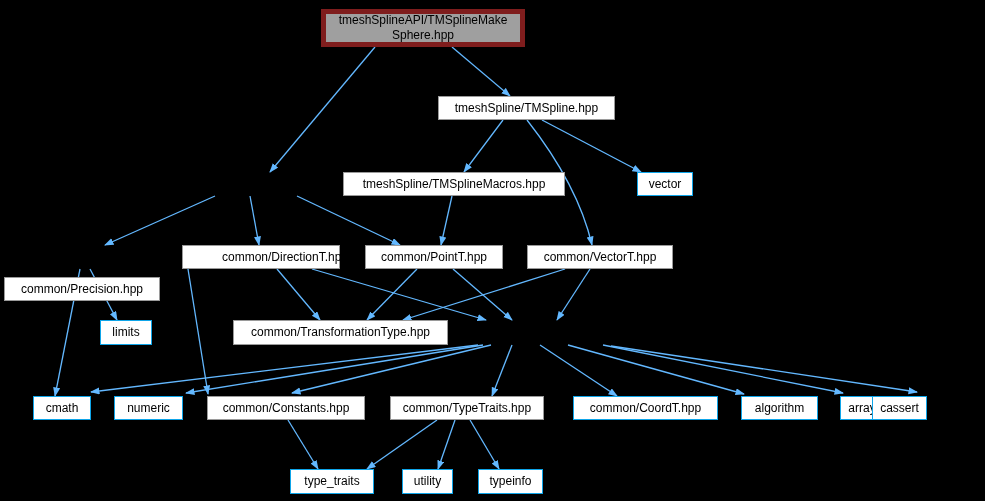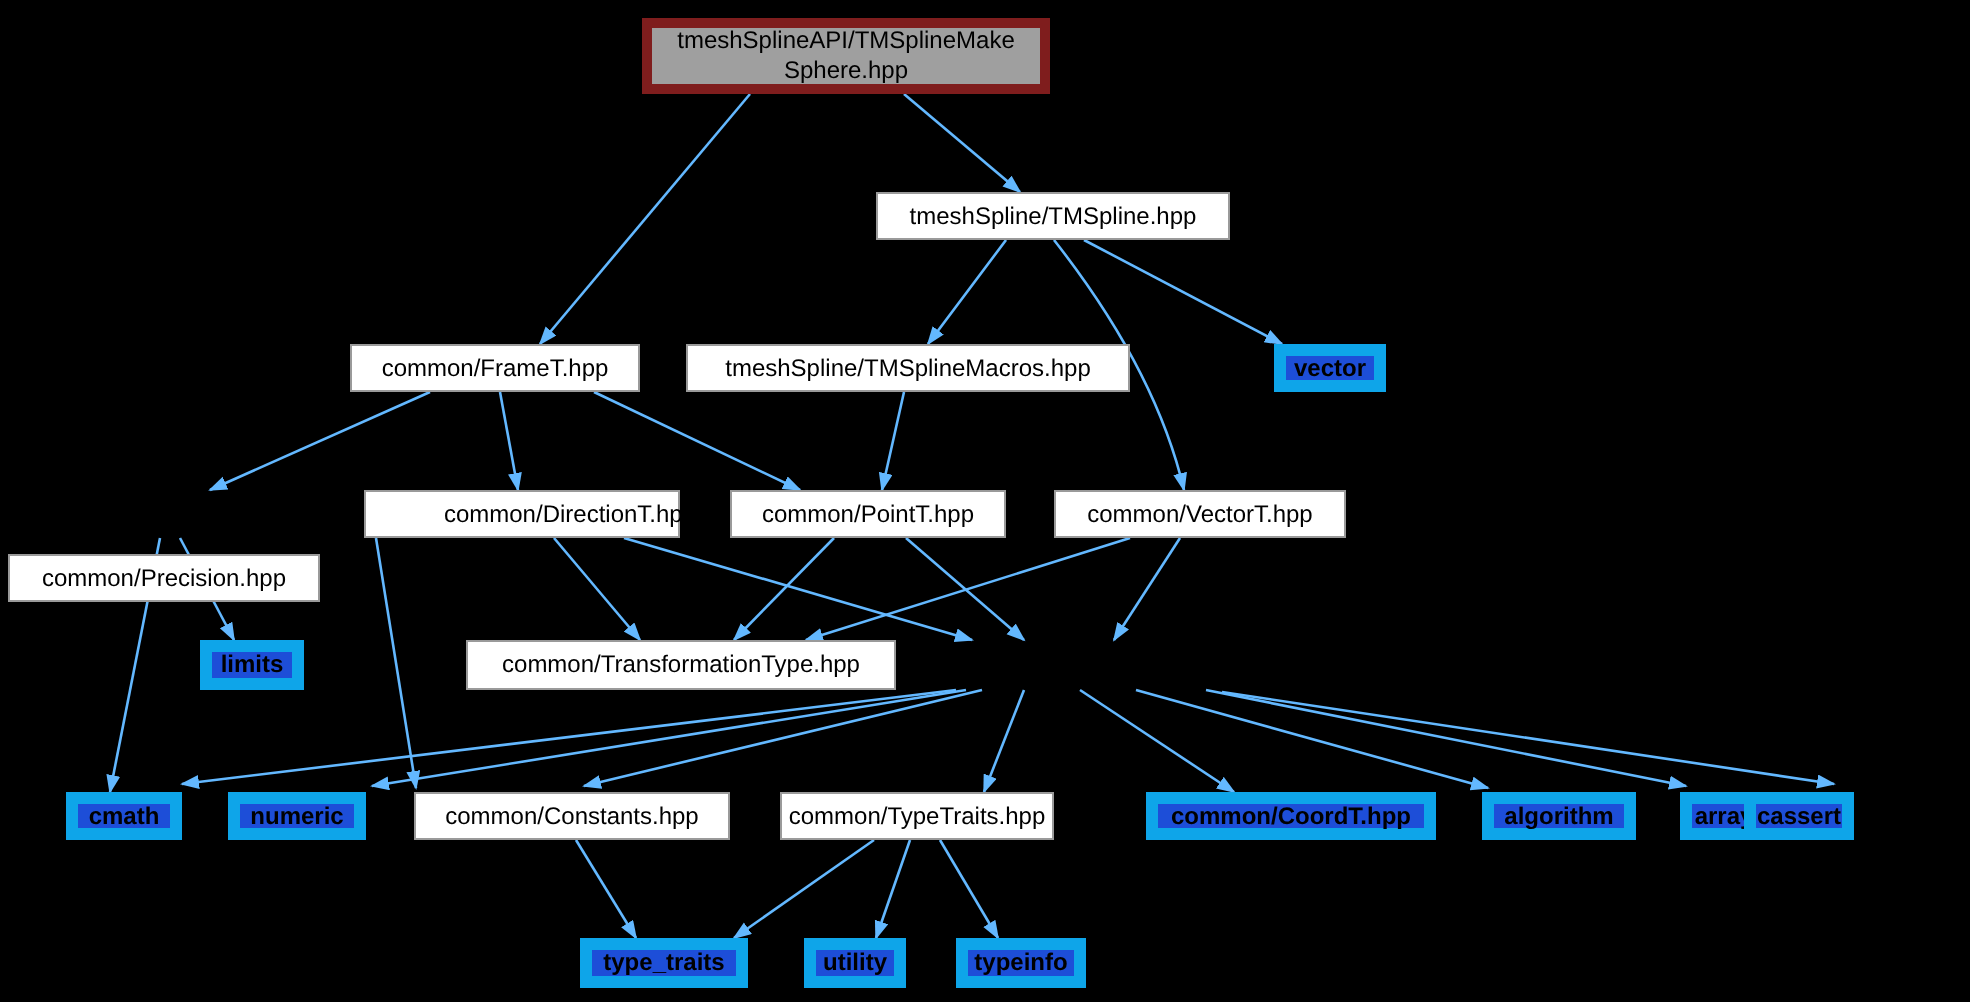--- a/index.html
+++ b/index.html
@@ -16,21 +16,21 @@
   .node{
     position:absolute;
     display:flex;align-items:center;justify-content:center;
     text-align:center;
     box-sizing:border-box;
     font-size:12px;line-height:1.25;color:#000;
     white-space:pre-line;
     cursor:default;
   }
   .node.linked{background:#ffffff;border:1px solid #9a9a9a;}
-  .node.leaf{background:#1d4ed8;border:6px solid #0ea5e9;font-weight:bold;}
+  .node.leaf{background:#ffffff;border:1px solid #0ea5e9;}
   .node.root{background:#9f9f9f;border:5px solid #7f1d1d;font-weight:normal;}
 </style>
 </head>
 <body>
 
 <div id="stage">
   <svg id="edge-layer" viewBox="0 0 985 501" width="985" height="501" xmlns="http://www.w3.org/2000/svg">
     <defs>
       <marker id="arrow" markerWidth="10" markerHeight="8" refX="8.5" refY="3.5" orient="auto" markerUnits="userSpaceOnUse">
         <path id="arrowhead-shape" d="M0,0 L9.5,3.5 L0,7 Z"></path>
@@ -64,33 +64,32 @@
       <path d="M611,346 L917,392" class="edge" marker-end="url(#arrow)"></path>
       <path d="M288,420 L318,469" class="edge" marker-end="url(#arrow)"></path>
       <path d="M437,420 L367,469" class="edge" marker-end="url(#arrow)"></path>
       <path d="M455,420 L438,469" class="edge" marker-end="url(#arrow)"></path>
       <path d="M470,420 L499,469" class="edge" marker-end="url(#arrow)"></path>
     </svg>
 
 <div class="node root" style="left: 321px; top: 9px; width: 204px; height: 38px;">tmeshSplineAPI/TMSplineMake
 Sphere.hpp</div>
     <div class="node linked" style="left: 438px; top: 96px; width: 177px; height: 24px;">tmeshSpline/TMSpline.hpp</div>
-    <div class="node linked" style="left: 175px; top: 172px; width: 145px; height: 24px;">common/FrameT.hpp</div>
     <div class="node linked" style="left: 343px; top: 172px; width: 222px; height: 24px;">tmeshSpline/TMSplineMacros.hpp</div>
     <div class="node leaf" style="left: 637px; top: 172px; width: 56px; height: 24px;">vector</div>
     <div class="node linked" style="left: 4px; top: 245px; width: 156px; height: 24px; margin-top: 32px;">common/Precision.hpp</div>
     <div class="node linked" style="left: 182px; top: 245px; width: 158px; height: 24px; padding-left: 48px;">common/DirectionT.hpp</div>
     <div class="node linked" style="left: 365px; top: 245px; width: 138px; height: 24px;">common/PointT.hpp</div>
     <div class="node linked" style="left: 527px; top: 245px; width: 146px; height: 24px;">common/VectorT.hpp</div>
     <div class="node leaf" style="left: 100px; top: 320px; width: 52px; height: 25px;">limits</div>
     <div class="node linked" style="left: 233px; top: 320px; width: 215px; height: 25px;">common/TransformationType.hpp</div>
     <div class="node leaf" style="left: 33px; top: 396px; width: 58px; height: 24px;">cmath</div>
     <div class="node leaf" style="left: 114px; top: 396px; width: 69px; height: 24px;">numeric</div>
     <div class="node linked" style="left: 207px; top: 396px; width: 158px; height: 24px;">common/Constants.hpp</div>
-    <div class="node linked" style="left: 390px; top: 396px; width: 137px; height: 24px;">common/TypeTraits.hpp</div>
+    <div class="node linked" style="left: 390px; top: 396px; width: 154px; height: 24px;">common/TypeTraits.hpp</div>
     <div class="node leaf" style="left: 573px; top: 396px; width: 145px; height: 24px;">common/CoordT.hpp</div>
     <div class="node leaf" style="left: 741px; top: 396px; width: 77px; height: 24px;">algorithm</div>
     <div class="node leaf" style="left: 840px; top: 396px; width: 44px; height: 24px;">array</div>
     <div class="node leaf" style="left: 872px; top: 396px; width: 55px; height: 24px;">cassert</div>
     <div class="node leaf" style="left: 290px; top: 469px; width: 84px; height: 25px;">type_traits</div>
     <div class="node leaf" style="left: 402px; top: 469px; width: 51px; height: 25px;">utility</div>
     <div class="node leaf" style="left: 478px; top: 469px; width: 65px; height: 25px;">typeinfo</div>
   </div>
 
 </body></html>

